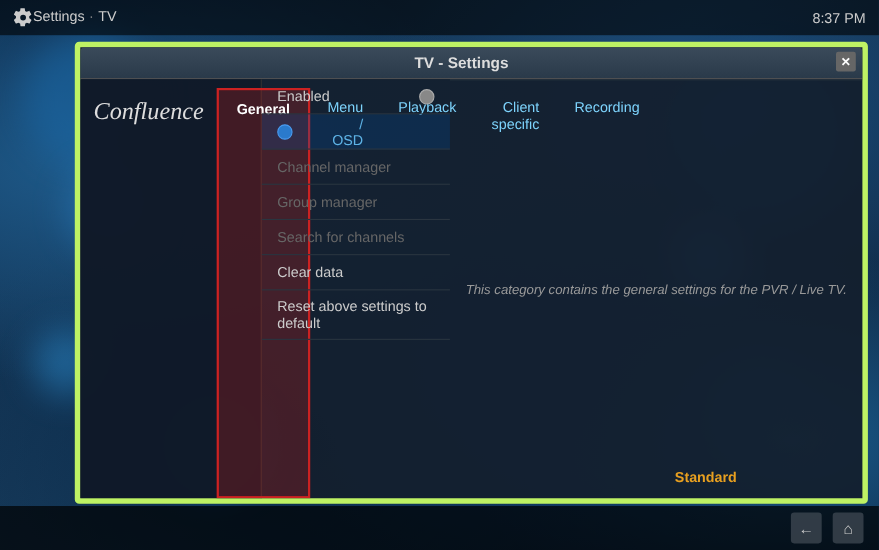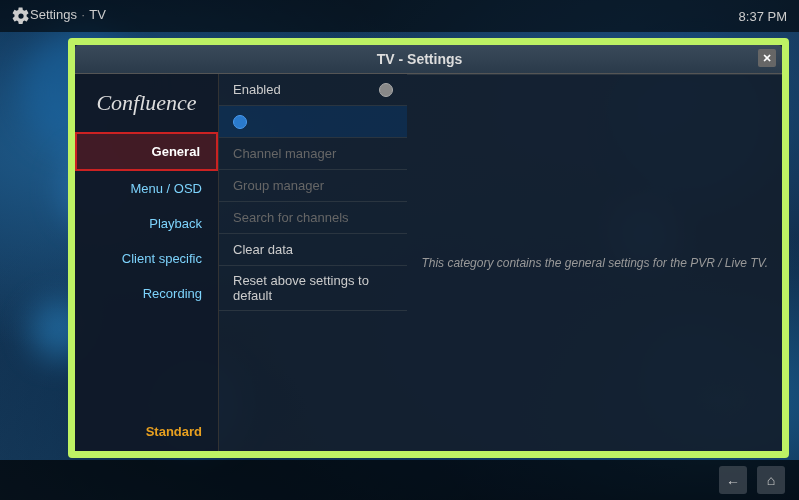--- a/index.html
+++ b/index.html
@@ -75,21 +75,21 @@
     }
 
     
     .dialog {
       position: absolute;
       top: 38px;
       left: 68px;
       right: 10px;
       bottom: 42px;
       background: rgba(20, 30, 45, 0.92);
-      border: 7px solid #bef264;
+      border: 5px solid #bef264;
       border-radius: 4px;
       display: flex;
       flex-direction: column;
       z-index: 5;
     }
 
     .dialog-title-bar {
       background: linear-gradient(180deg, #3a4a5a 0%, #2a3a4a 100%);
       padding: 6px 30px 6px 12px;
       text-align: center;
@@ -117,26 +117,26 @@
     }
 
     .dialog-body {
       display: flex;
       flex: 1;
       overflow: hidden;
     }
 
     
     .sidebar {
-      width: 144px;
+      width: 165px;
       background: rgba(15, 25, 40, 0.85);
       border-right: 1px solid #333;
       padding-top: 8px;
       display: flex;
-      flex-direction: column;
+      flex-direction: row;
       justify-content: space-between;
     }
 
     .logo-area {
       padding: 8px 12px 16px;
       text-align: center;
     }
     .logo-text {
       font-size: 22px;
       color: #ddd;

